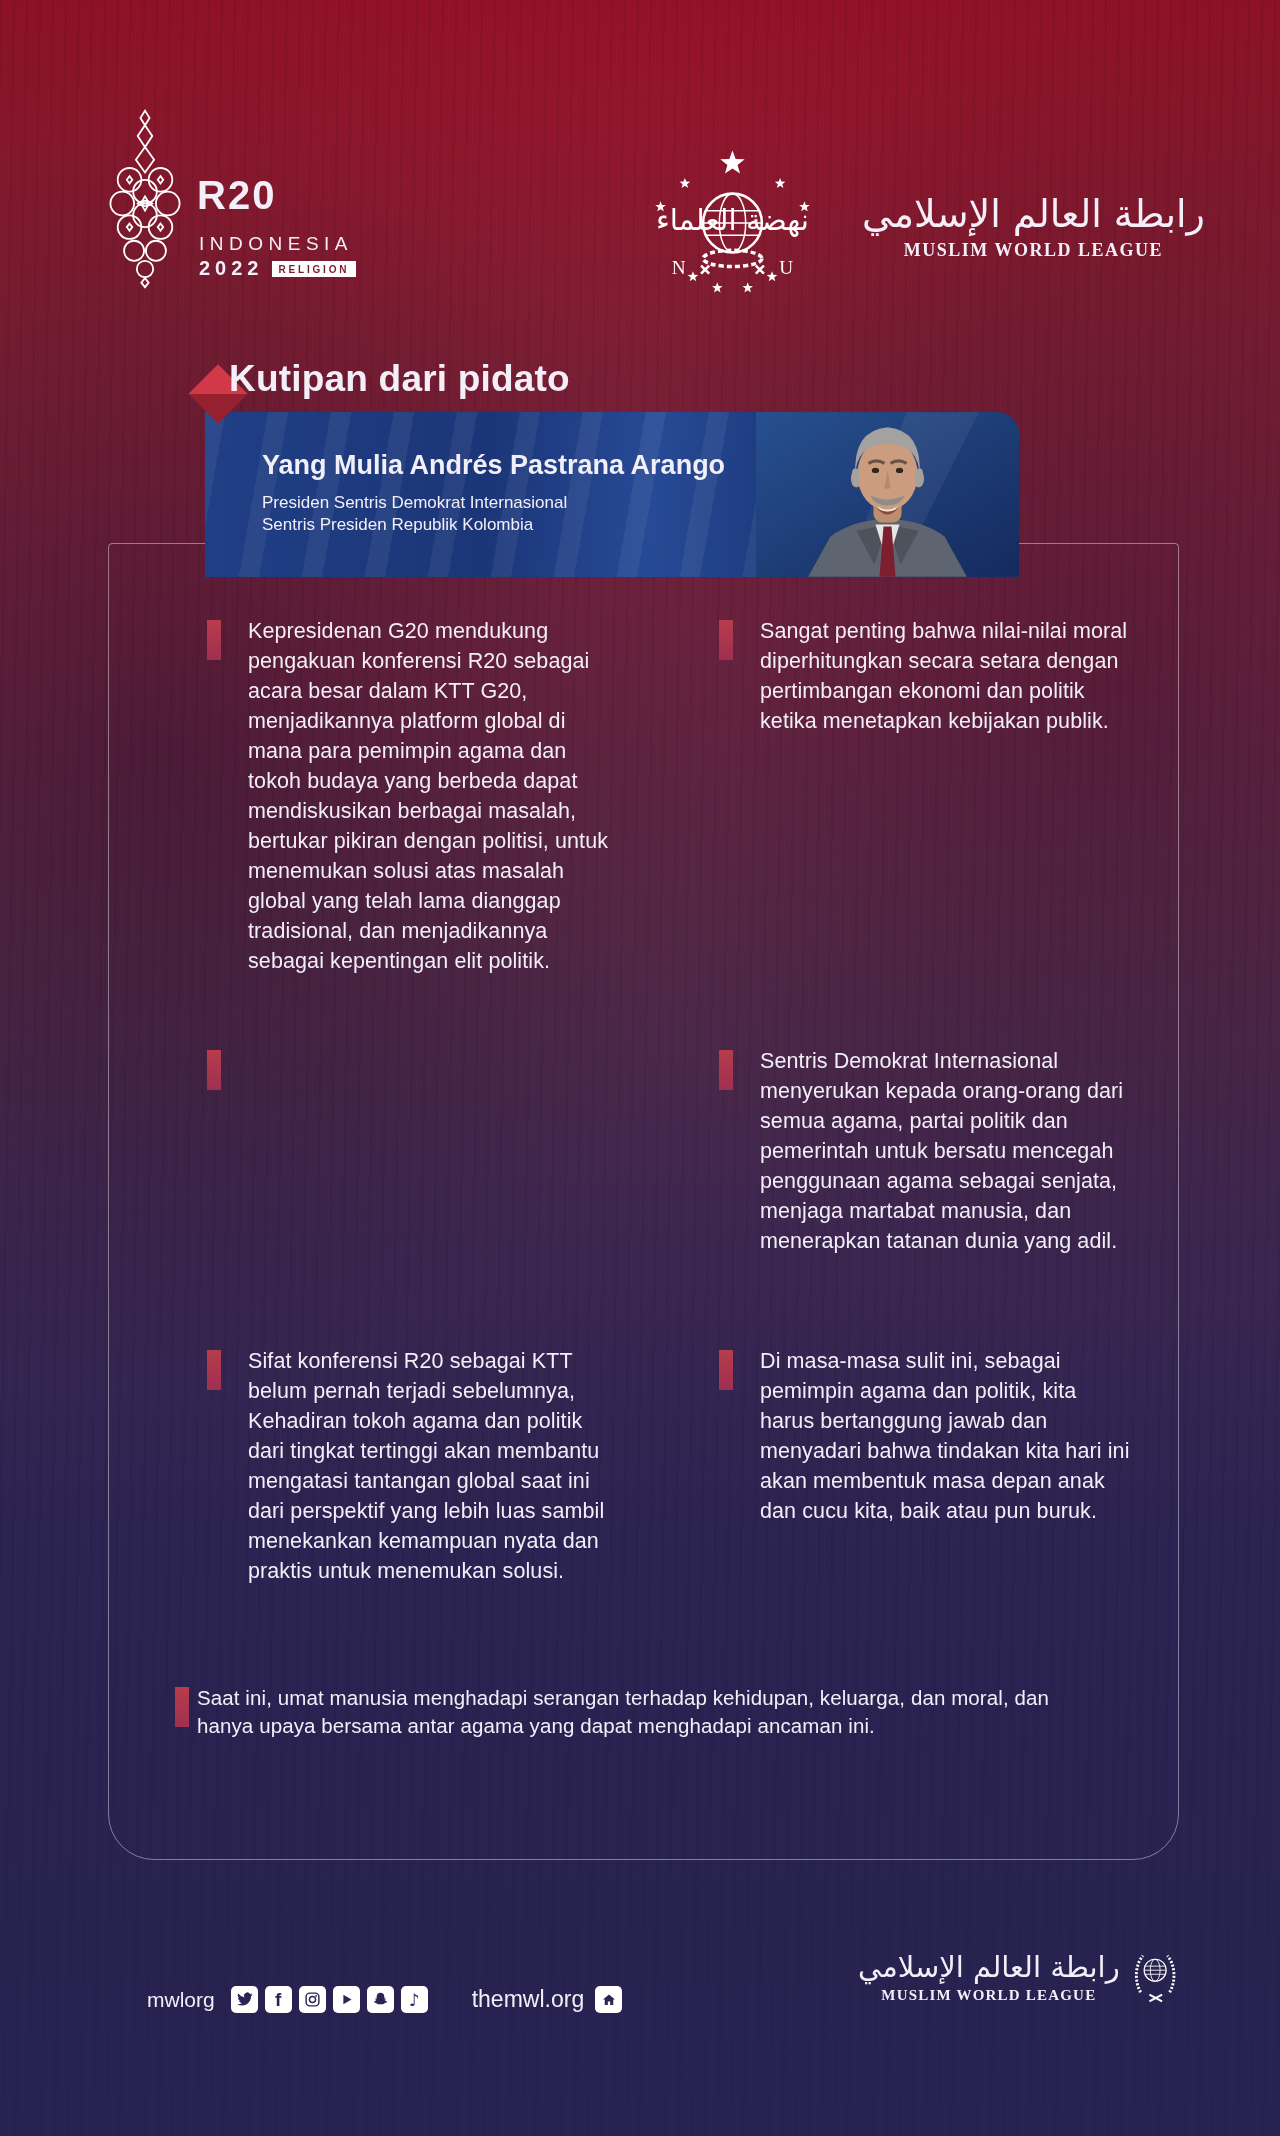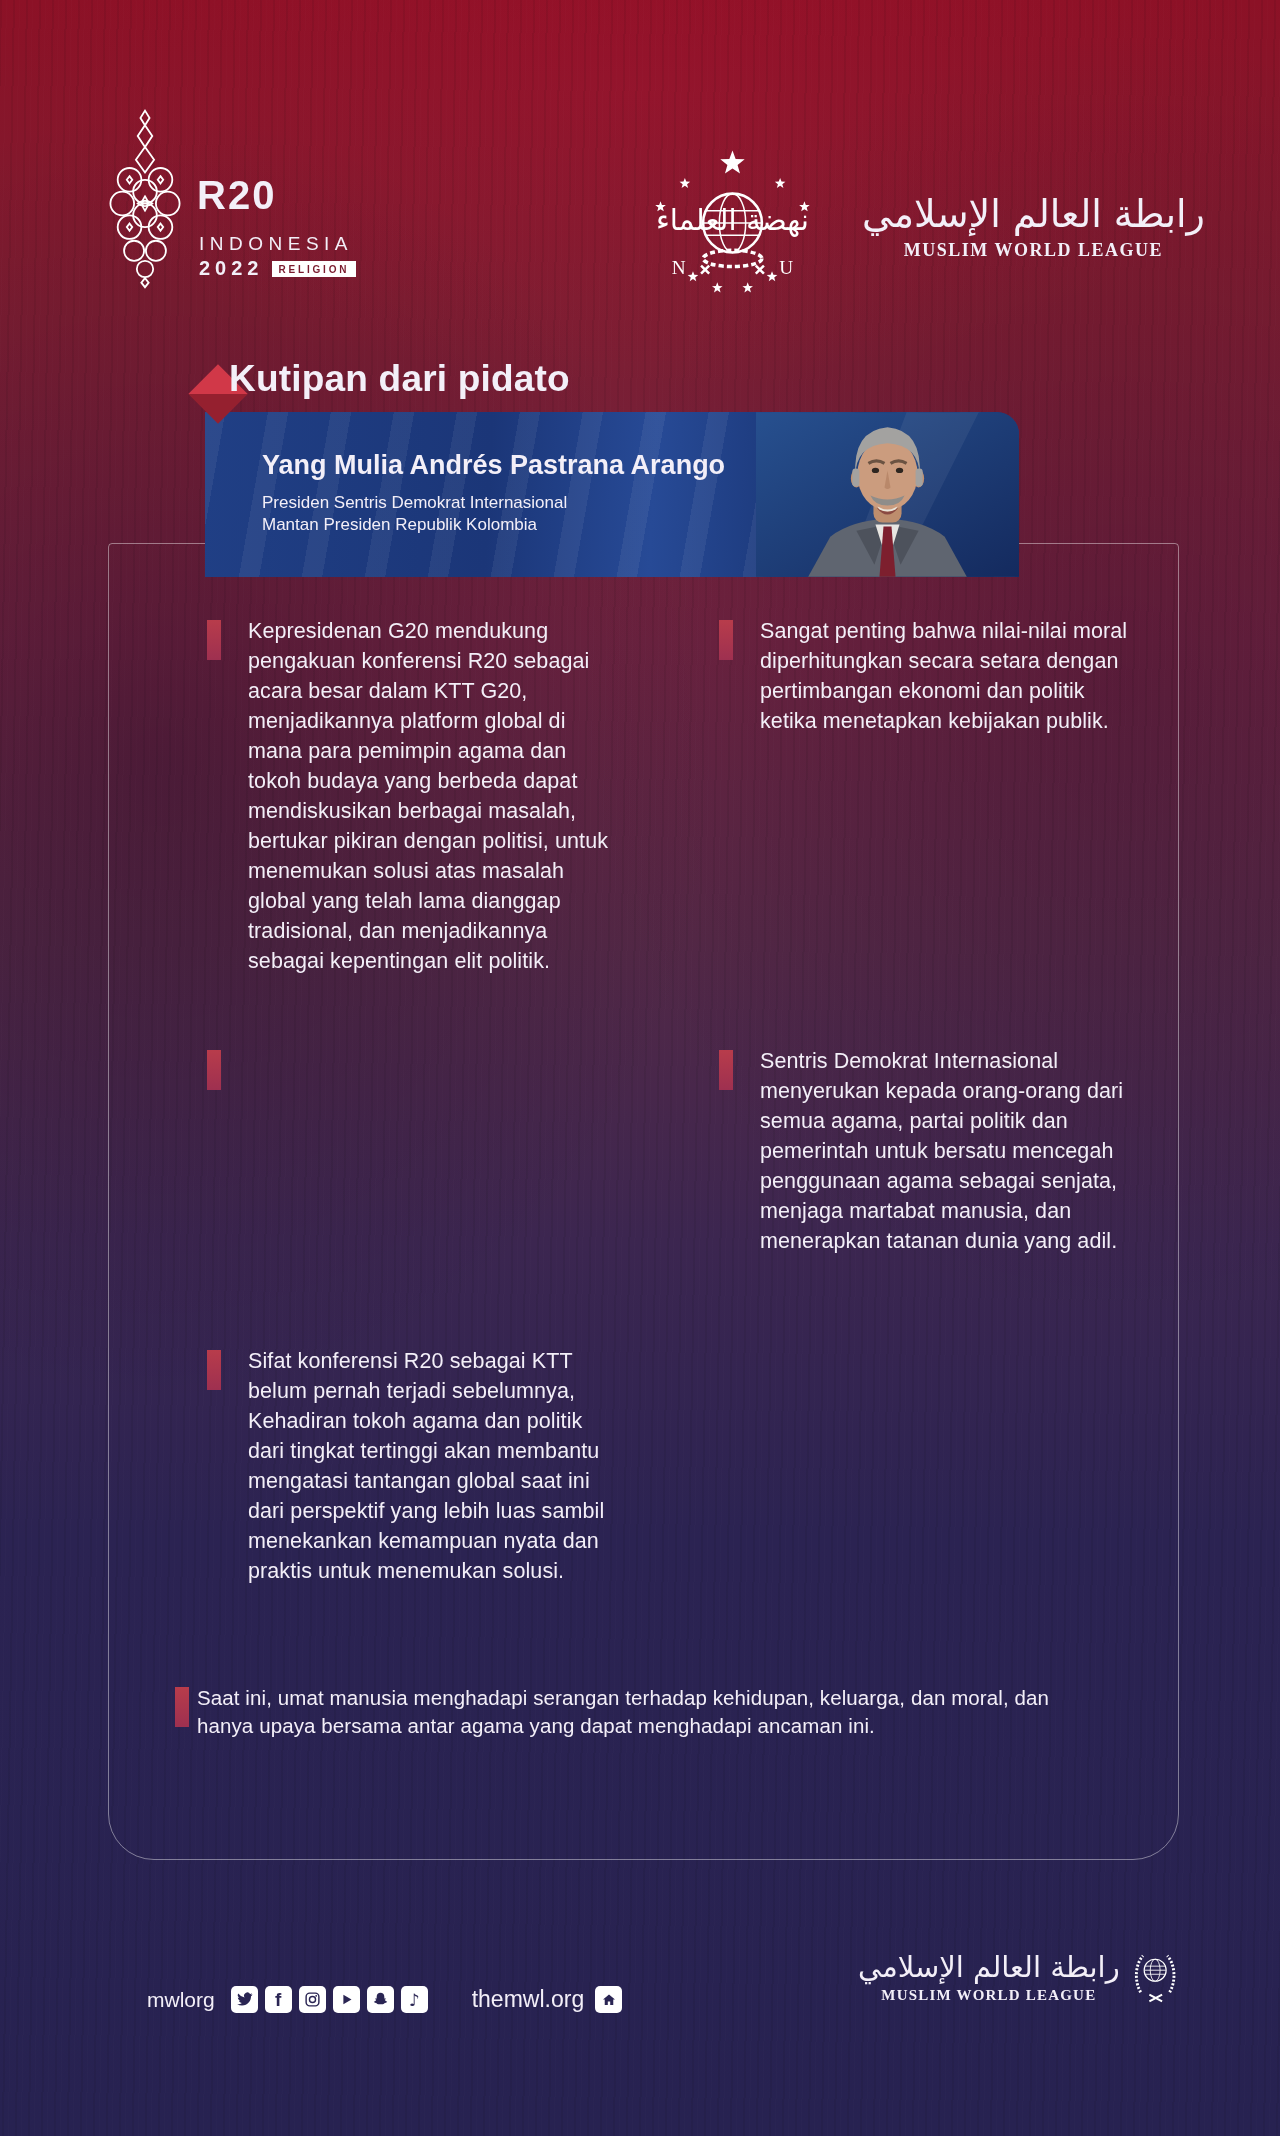--- a/index.html
+++ b/index.html
@@ -186,21 +186,21 @@
         <ellipse cx="143" cy="58" rx="3.6" ry="2.6" fill="#2e2620"></ellipse>
         <path d="M131 58 L128 75 Q131 78 134 75 Z" fill="#b9886a"></path>
         <path d="M114 83 Q131 91 148 83 Q144 93 131 93 Q118 93 114 83 Z" fill="#8f8d8a"></path>
         <path d="M120 95 Q131 103 142 95 Q131 109 120 95 Z" fill="#8a4a42"></path>
         <path d="M121 94 Q131 100 141 94 L139 97 Q131 101 123 97 Z" fill="#e9e4da"></path>
       </svg>
     </div>
     <div class="speaker">
       <div class="name">Yang Mulia Andrés Pastrana Arango</div>
       <div class="role">Presiden Sentris Demokrat Internasional</div>
-      <div class="role">Mantan Presiden Republik Kolombia</div>
+      <div class="role">Sentris Presiden Republik Kolombia</div>
     </div>
   </div>
 
   <div class="diamond"></div>
   <div class="title">Kutipan dari pidato</div>
 
   <div class="quote qL q1">
     <span class="bar"></span>
     <span>Kepresidenan G20 mendukung pengakuan konferensi R20 sebagai acara besar dalam KTT G20, menjadikannya platform global di mana para pemimpin agama dan tokoh budaya yang berbeda dapat mendiskusikan berbagai masalah, bertukar pikiran dengan politisi, untuk menemukan solusi atas masalah global yang telah lama dianggap tradisional, dan menjadikannya sebagai kepentingan elit politik.</span>
   </div>
@@ -211,20 +211,24 @@
   <div class="quote qL q3">
     <span class="bar"></span>
   </div>
   <div class="quote qR q4">
     <span class="bar"></span>
     <span>Sentris Demokrat Internasional menyerukan kepada orang-orang dari semua agama, partai politik dan pemerintah untuk bersatu mencegah penggunaan agama sebagai senjata, menjaga martabat manusia, dan menerapkan tatanan dunia yang adil.</span>
   </div>
   <div class="quote qL q5">
     <span class="bar"></span>
     <span>Sifat konferensi R20 sebagai KTT belum pernah terjadi sebelumnya, Kehadiran tokoh agama dan politik dari tingkat tertinggi akan membantu mengatasi tantangan global saat ini dari perspektif yang lebih luas sambil menekankan kemampuan nyata dan praktis untuk menemukan solusi.</span>
+  </div>
+  <div class="quote qR q6">
+    <span class="bar"></span>
+    <span>Di masa-masa sulit ini, sebagai pemimpin agama dan politik, kita harus bertanggung jawab dan menyadari bahwa tindakan kita hari ini akan membentuk masa depan anak dan cucu kita, baik atau pun buruk.</span>
   </div>
   <div class="quote q7">
     <span class="bar"></span>
     <span>Saat ini, umat manusia menghadapi serangan terhadap kehidupan, keluarga, dan moral, dan hanya upaya bersama antar agama yang dapat menghadapi ancaman ini.</span>
   </div>
 
   <div class="footer">
     <span class="handle">mwlorg</span>
     <span class="icons">
       <span class="icon-sq">

